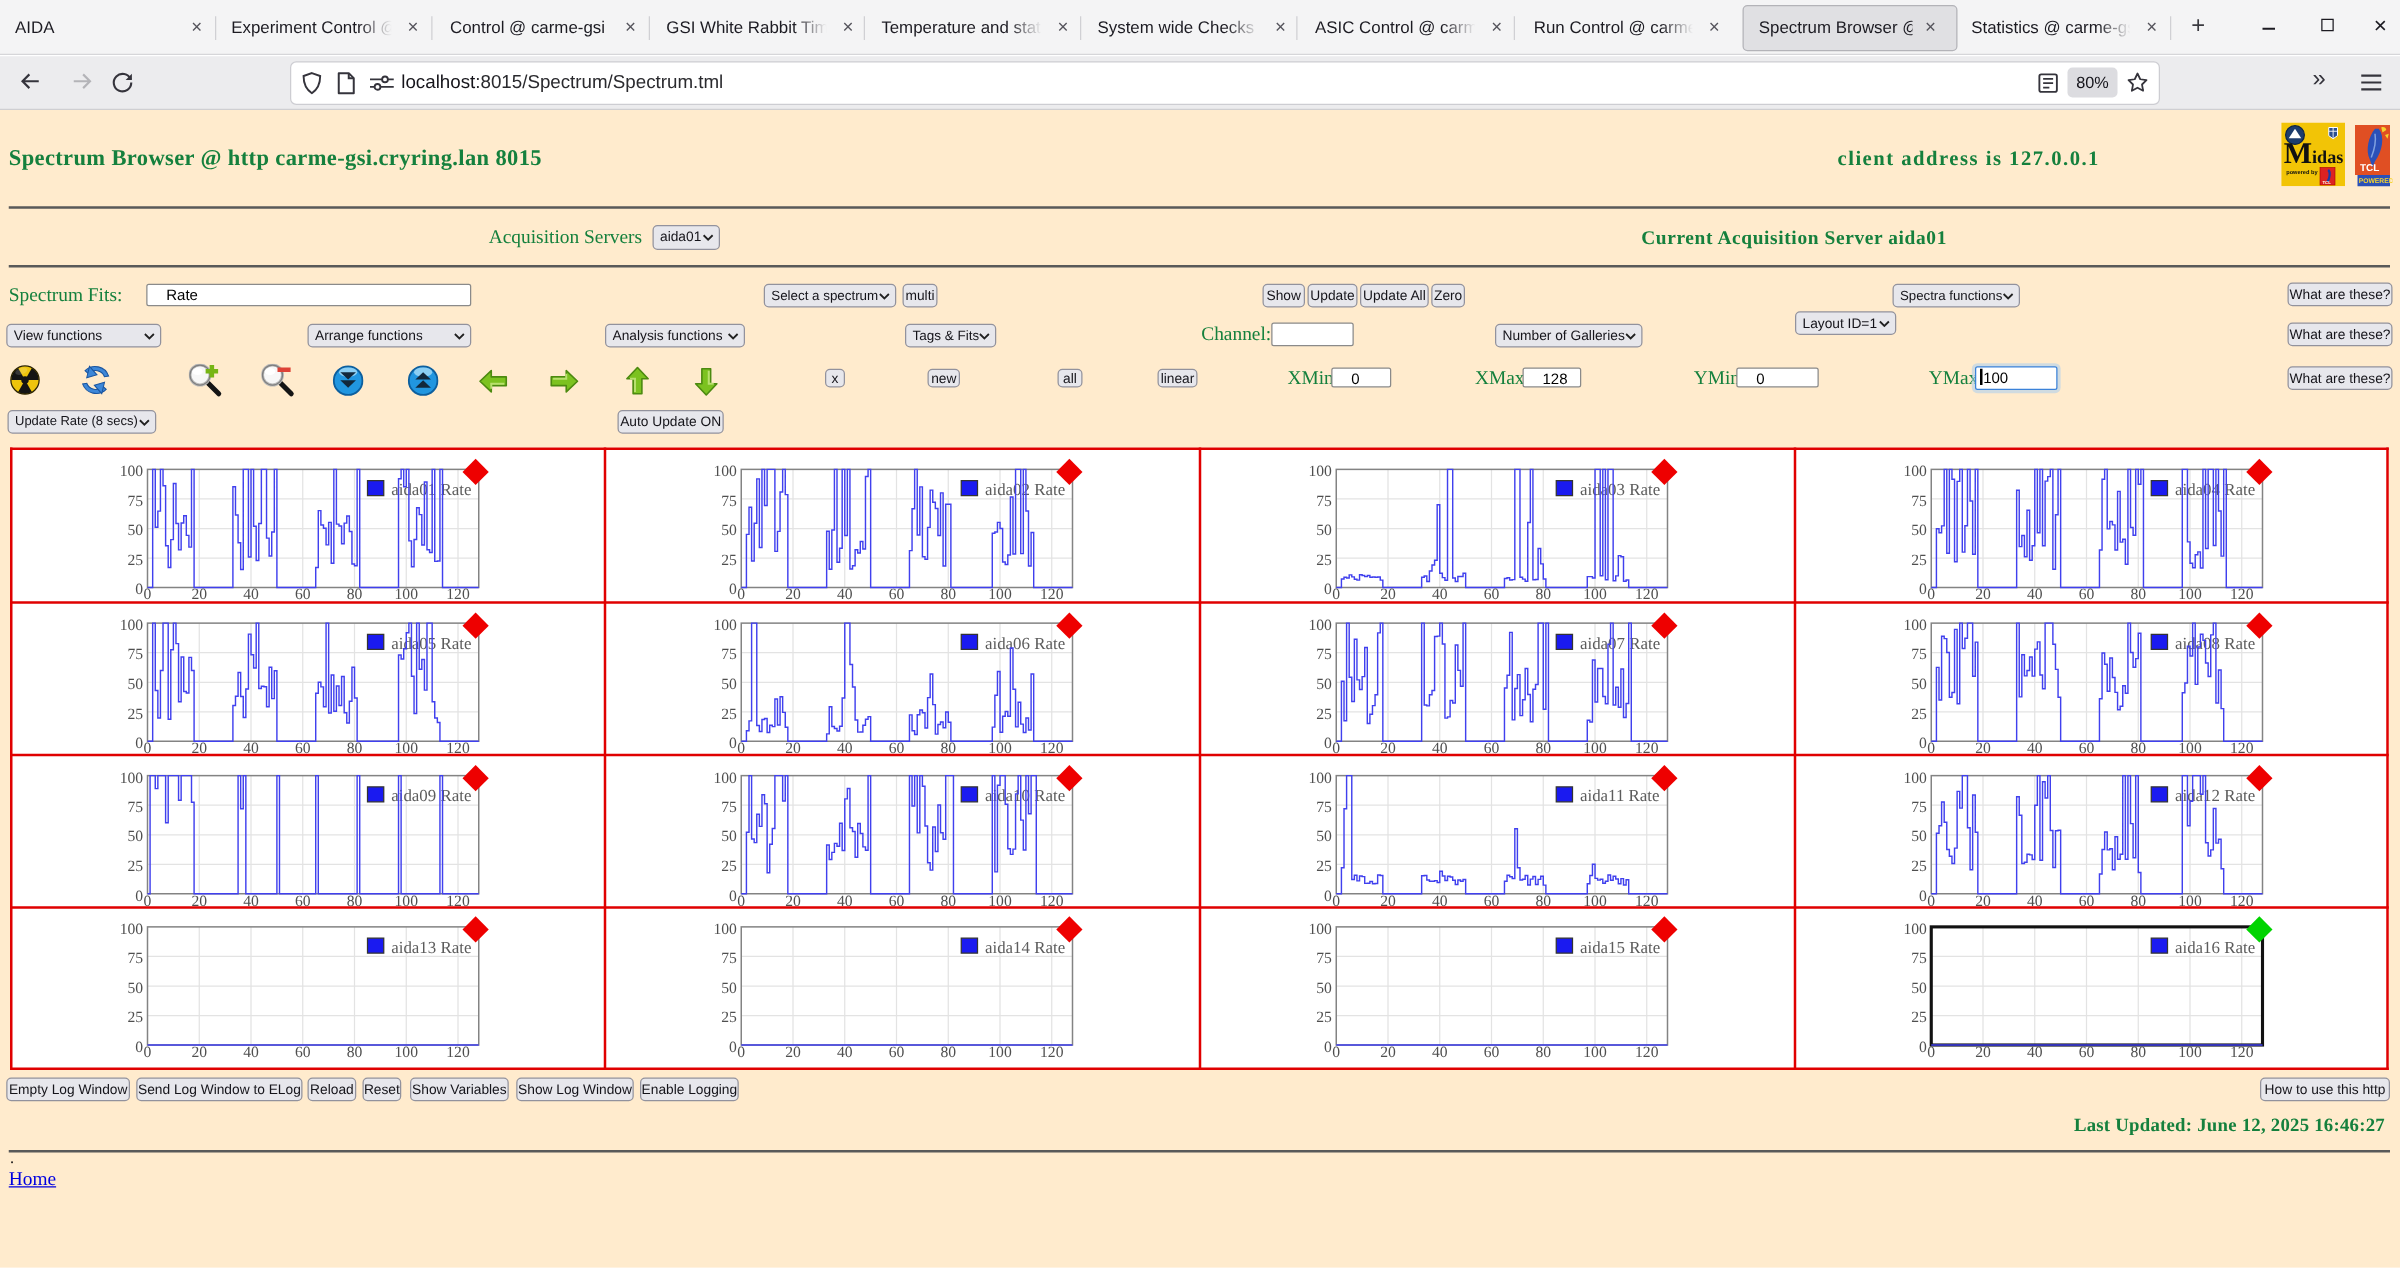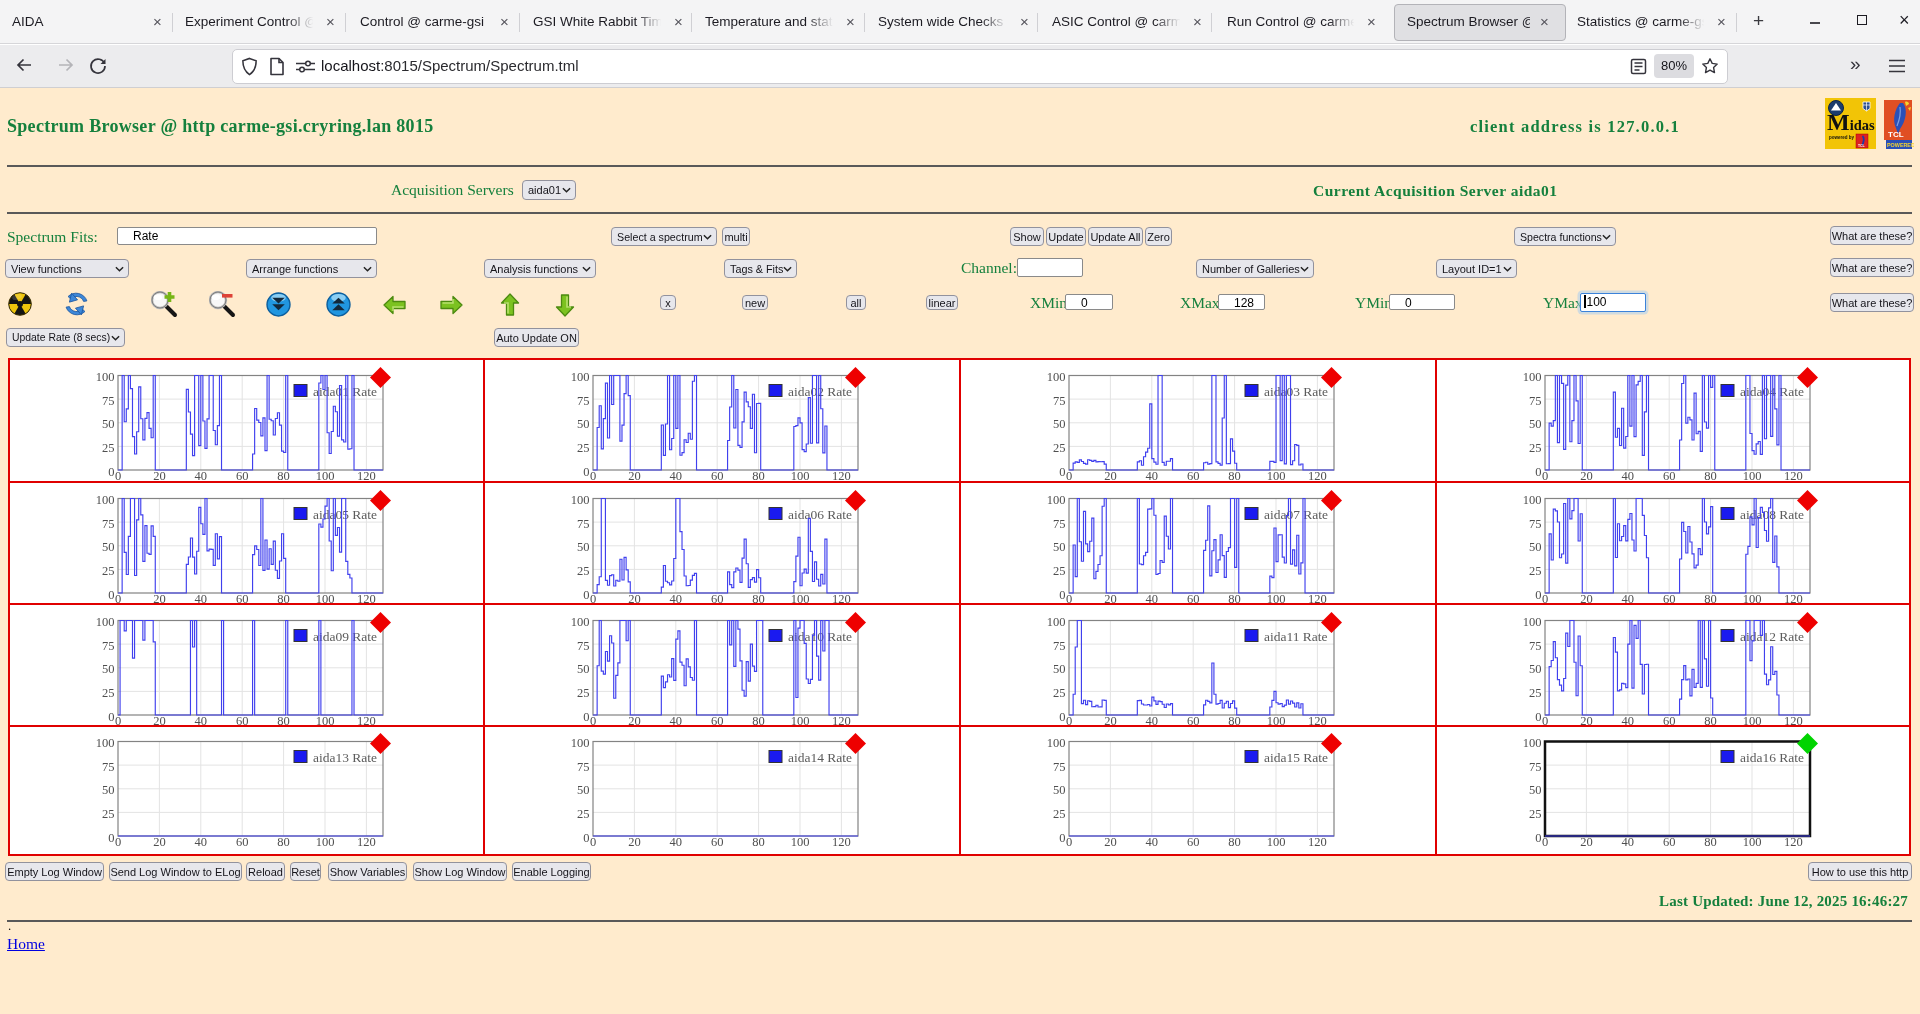--- a/index.html
+++ b/index.html
@@ -170,21 +170,21 @@
     </svg>
   </div>
 <div class="red" style="left:961px;top:259px;font-size:15.5px">Channel:</div>
 <div class="inp" style="left:1017px;top:258px;width:66px;height:19px"></div>
 <div class="sel" style="left:1196px;top:259px;width:118px;height:19px;font-size:11px">
     <span>Number of Galleries</span>
     <svg width="9" height="6" viewBox="0 0 10 6" style="flex:none">
       <path d="M1 1l4 4 4-4" stroke="#222" stroke-width="1.6" fill="none"></path>
     </svg>
   </div>
-<div class="sel" style="left:1436px;top:259px;width:81px;height:19px;font-size:11px">
+<div class="sel" style="left:1436px;top:249px;width:81px;height:19px;font-size:11px">
     <span>Layout ID=1</span>
     <svg width="9" height="6" viewBox="0 0 10 6" style="flex:none">
       <path d="M1 1l4 4 4-4" stroke="#222" stroke-width="1.6" fill="none"></path>
     </svg>
   </div>
 <div class="btn" style="left:1830px;top:258px;width:84px;height:19px;font-size:11px">What are these?</div>
 <svg style="position:absolute;left:8px;top:292px" width="24" height="24" viewBox="0 0 24 24">
 <circle cx="12" cy="12" r="11.3" fill="#eec40c"></circle>
 <g fill="#141414">
 <path d="M12 12 L6.5 2.47 A11 11 0 0 1 17.5 2.47 z" transform="rotate(-60 12 12)"></path>

